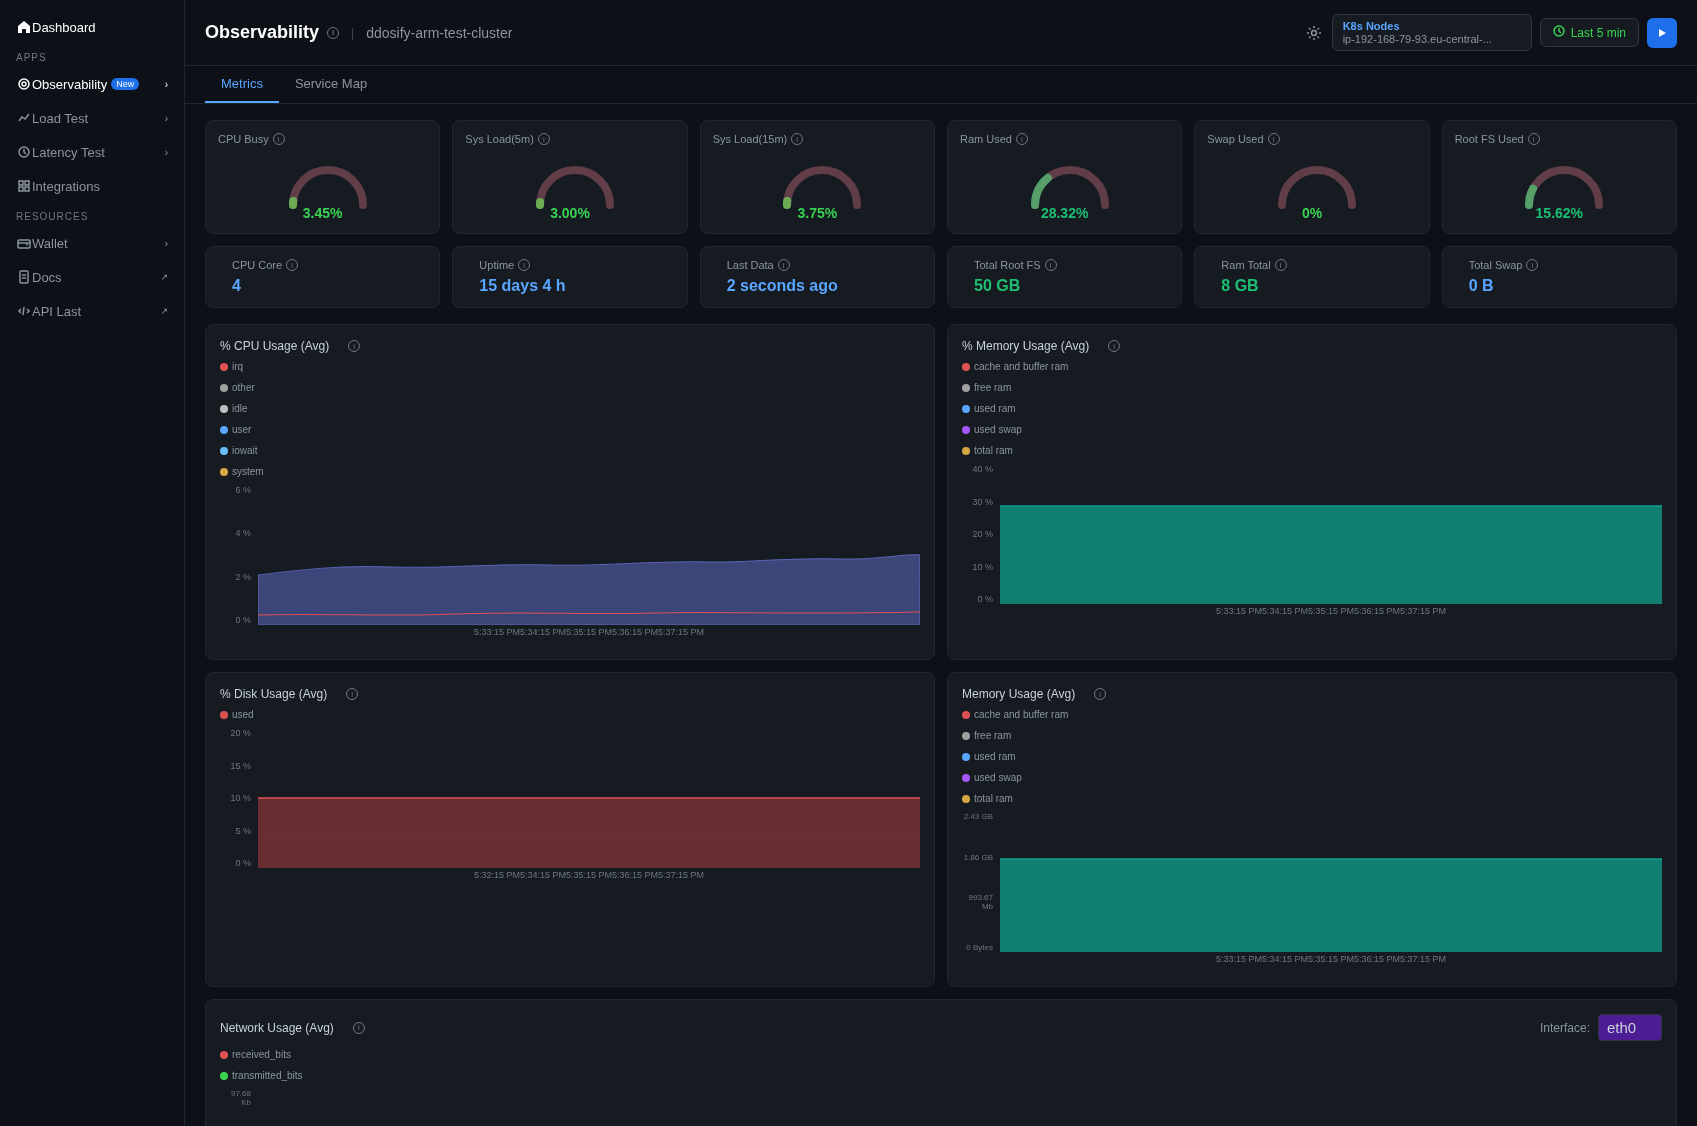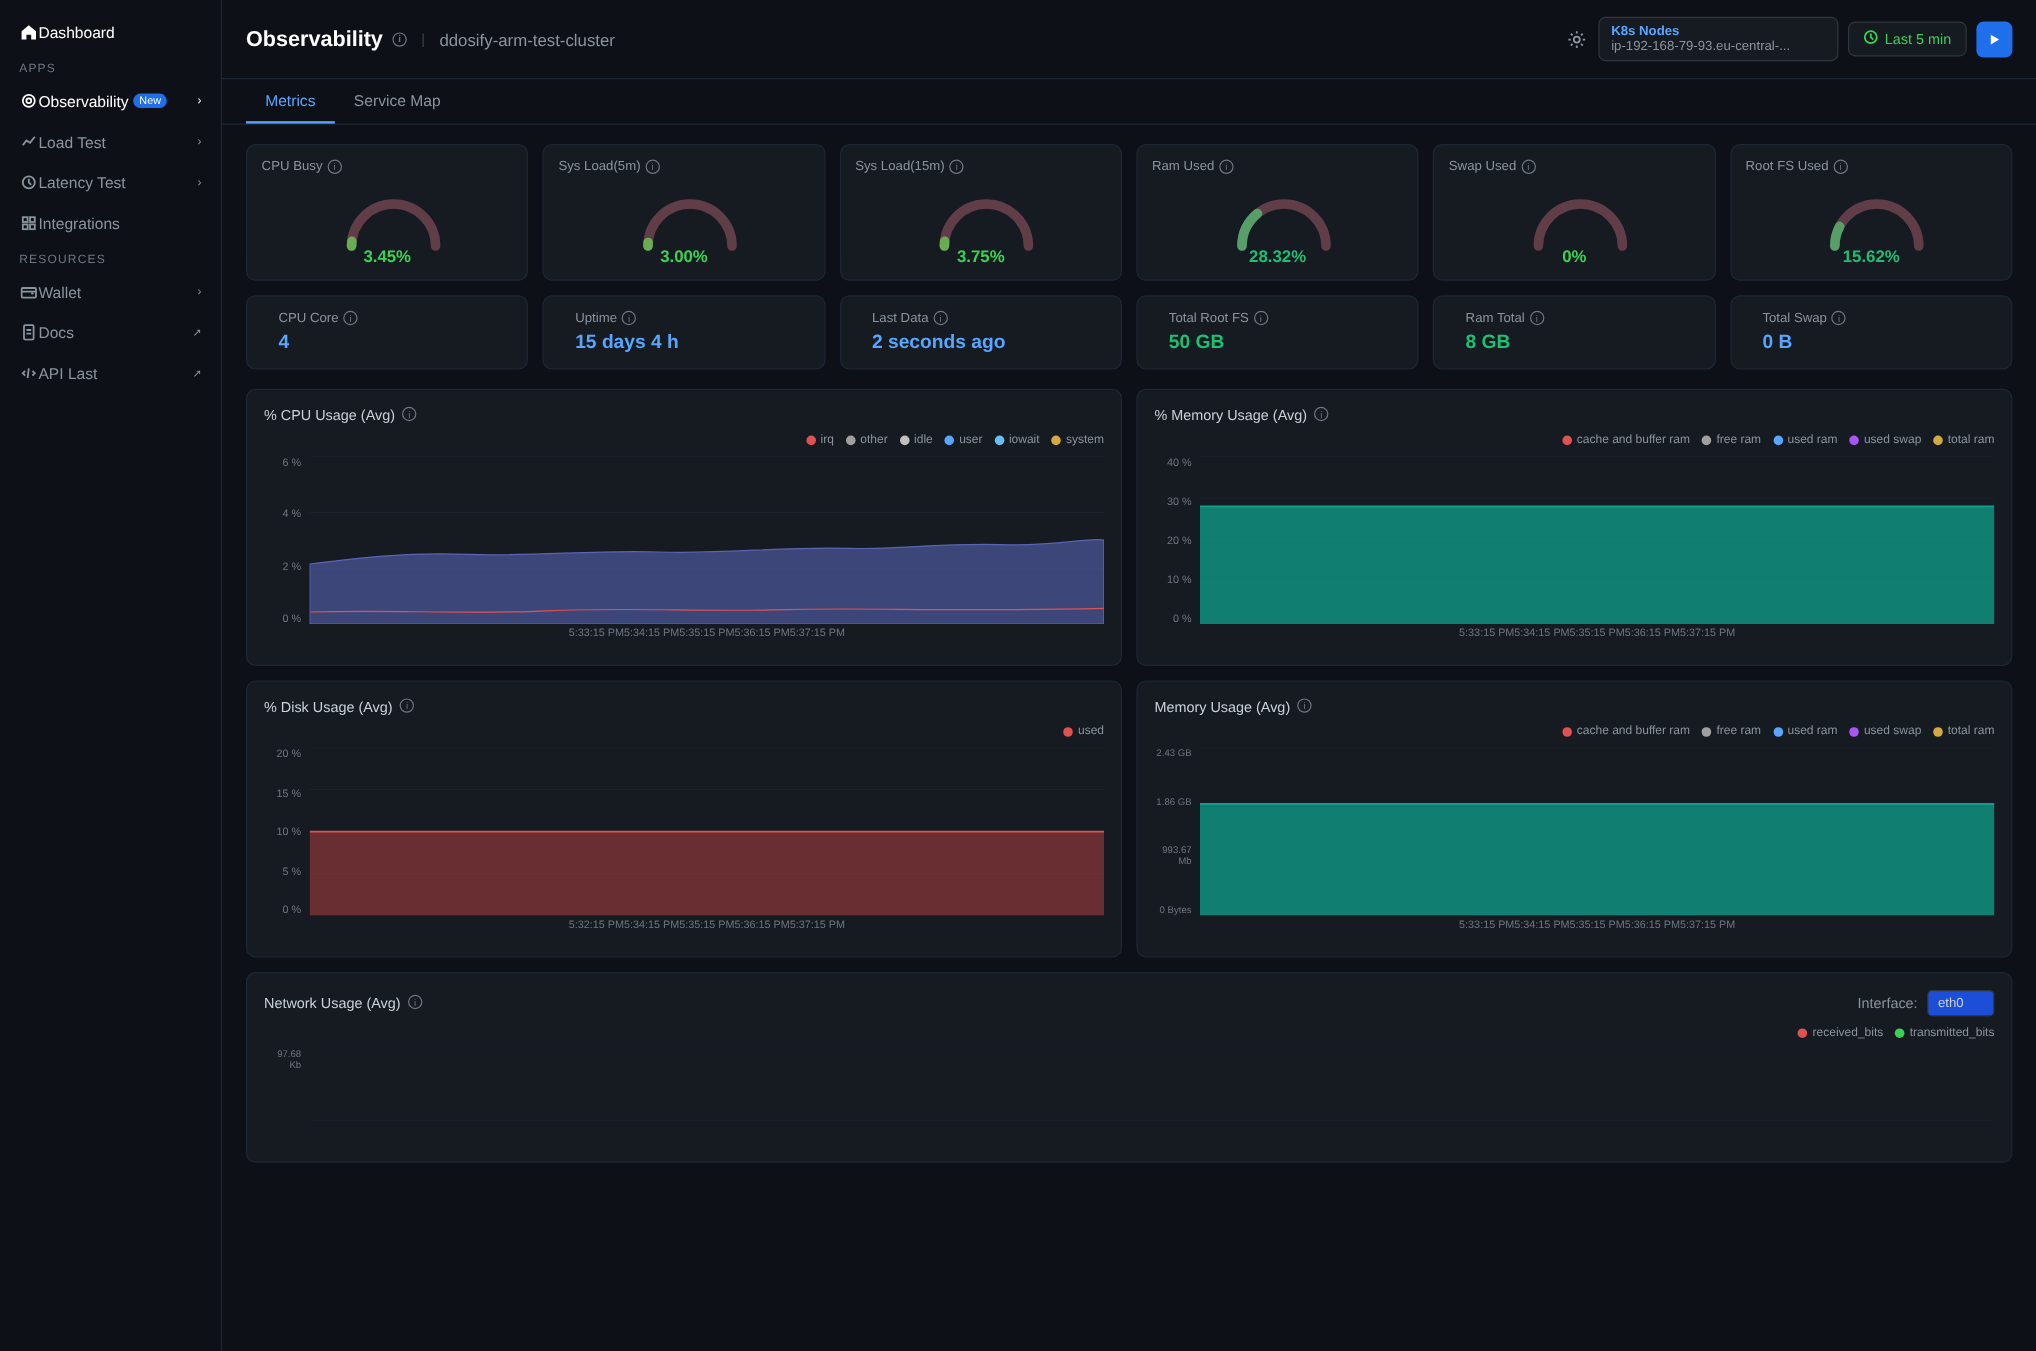--- a/index.html
+++ b/index.html
@@ -46,35 +46,35 @@
 
     
     .info-row { display: grid; grid-template-columns: repeat(6, 1fr); gap: 12px; margin-bottom: 16px; }
     .info-card { background: #161b22; border: 1px solid #1e2736; border-radius: 8px; padding: 12px 26px; }
     .info-title { font-size: 11px; color: #8b949e; margin-bottom: 6px; display: flex; align-items: center; gap: 4px; }
     .info-value { font-size: 16px; font-weight: 600; color: #58a6ff; }
 
     
     .charts-grid { display: grid; grid-template-columns: 1fr 1fr; gap: 12px; margin-bottom: 12px; }
     .chart-card { background: #161b22; border: 1px solid #1e2736; border-radius: 8px; padding: 14px; }
-    .chart-title { font-size: 12px; color: #c9d1d9; font-weight: 500; margin-bottom: 8px; display: flex; align-items: flex-start; gap: 6px; }
-    .chart-legend { display: flex; flex-wrap: wrap; gap: 10px; margin-bottom: 8px; justify-content: flex-end; }
+    .chart-title { font-size: 12px; color: #c9d1d9; font-weight: 500; margin-bottom: 8px; display: flex; align-items: center; gap: 19px; }
+    .chart-legend { display: flex; flex-wrap: wrap; gap: 10px; margin-bottom: 8px; justify-content: flex-end; flex-direction: column; }
     .legend-item { display: flex; align-items: center; gap: 4px; font-size: 10px; color: #8b949e; }
     .legend-dot { width: 8px; height: 8px; border-radius: 50%; }
     .chart-area { position: relative; height: 160px; }
     .chart-y-labels { position: absolute; left: 0; top: 0; bottom: 20px; width: 35px; display: flex; flex-direction: column; justify-content: space-between; }
     .chart-y-label { font-size: 9px; color: #6e7681; text-align: right; padding-right: 4px; }
     .chart-svg-area { position: absolute; left: 38px; right: 0; top: 0; bottom: 20px; }
     .chart-x-labels { position: absolute; left: 38px; right: 0; bottom: 0; height: 18px; display: flex; justify-content: center; }
     .chart-x-label { font-size: 9px; color: #6e7681; }
     .network-card { background: #161b22; border: 1px solid #1e2736; border-radius: 8px; padding: 14px; }
     .network-header { display: flex; align-items: center; gap: 12px; margin-bottom: 8px; }
     .interface-selector { display: flex; align-items: center; gap: 8px; margin-left: auto; }
     .interface-label { font-size: 12px; color: #8b949e; }
-    .interface-select { background: #1d4ed8; border: 1px solid #30363d; border-radius: 4px; padding: 4px 24px 4px 8px; color: #c9d1d9; font-size: 11px; appearance: none; cursor: pointer; }
+    .interface-select { background: #4c1d95; border: 1px solid #30363d; border-radius: 4px; padding: 4px 24px 4px 8px; color: #c9d1d9; font-size: 15px; appearance: none; cursor: pointer; }
 
     
     .gauge-svg { width: 90px; height: 55px; }
 
     
     .info-icon { width: 12px; height: 12px; border-radius: 50%; border: 1px solid #6e7681; display: inline-flex; align-items: center; justify-content: center; font-size: 8px; color: #6e7681; flex-shrink: 0; }
   </style>
 </head>
 <body>
 

